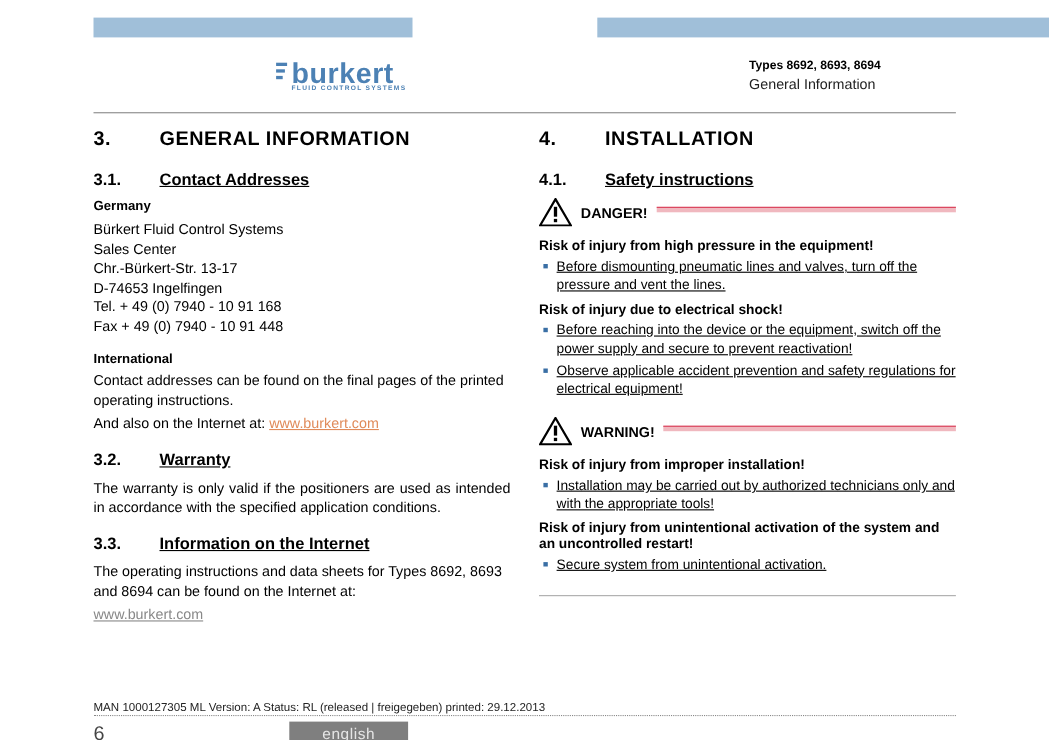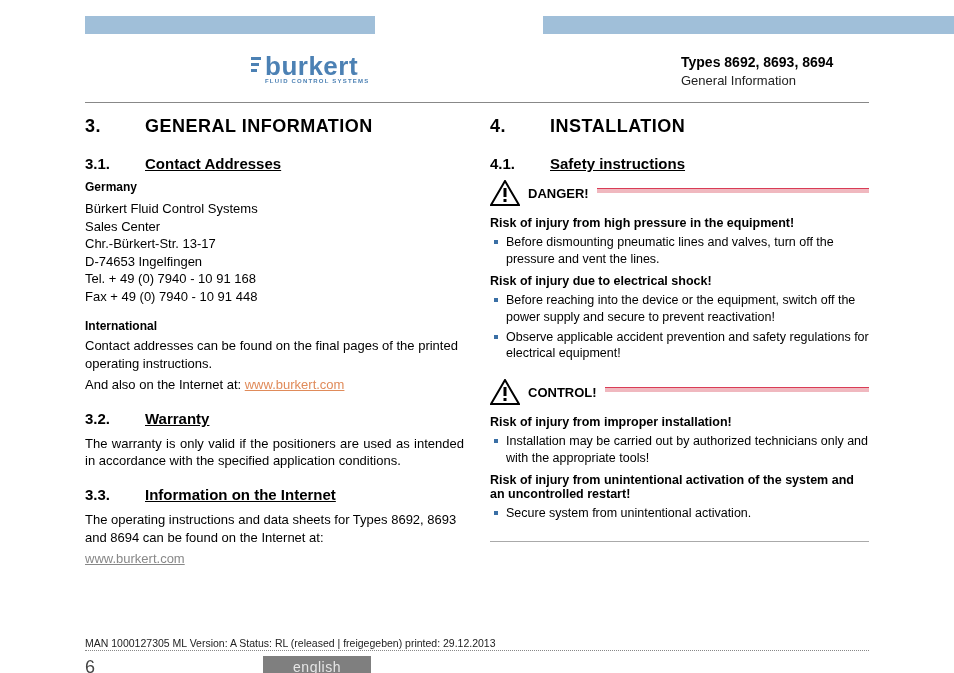--- a/index.html
+++ b/index.html
@@ -9,42 +9,42 @@
   .header .bar-left, .header .bar-right { position: absolute; top: 0; height: 18px; background: #A0BFD9; }
   .header .bar-left { left: 36px; width: 290px; }
   .header .bar-right { left: 494px; width: 428px; }
   .logo { position: absolute; left: 216px; top: 35px; }
   .logo .brand { font-weight: bold; font-size: 26px; letter-spacing: 0.5px; color: #4C81B4; font-family: Arial, sans-serif; position: relative; }
   .logo .tag { font-size: 6px; letter-spacing: 1.2px; color: #4C81B4; font-weight: bold; margin-top: -4px; }
   .logo .lines { position: absolute; left: -14px; top: 6px; }
   .logo .lines div { height: 3px; background: #4C81B4; margin-bottom: 3px; }
   .logo .l1 { width: 10px; } .logo .l2 { width: 8px; } .logo .l3 { width: 6px; }
   .header .docinfo { position: absolute; left: 632px; top: 38px; }
-  .header .docinfo .types { font-weight: bold; font-size: 14px; }
+  .header .docinfo .types { font-weight: bold; font-size: 11px; }
   .header .docinfo .sub { font-size: 13px; margin-top: 3px; color: #222; }
   .rule { position: absolute; left: 36px; right: 36px; top: 86px; height: 1px; background: #888; }
   .cols { position: absolute; left: 36px; right: 36px; top: 100px; bottom: 52px; display: flex; gap: 26px; }
   .col { flex: 1; }
   .h1 { font-size: 18px; font-weight: bold; letter-spacing: 0.5px; margin-bottom: 18px; }
   .h1 .num { display: inline-block; width: 60px; }
   .h2 { font-size: 15px; font-weight: bold; margin: 16px 0 8px; text-decoration: underline; }
   .h2 .num { display: inline-block; width: 60px; }
   .b { font-weight: bold; font-size: 12px; }
   .para { font-size: 13px; line-height: 1.35; margin: 4px 0; }
   .addr p { font-size: 13px; line-height: 1.35; }
   a.link { color: #E08B5A; text-decoration: underline; }
   a.gray { color: #888; text-decoration: underline; }
   .note-box { margin-top: 2px; }
   .note-head { display: flex; align-items: center; gap: 8px; }
   .warn-icon svg { display: block; }
   .note-label { font-weight: bold; font-size: 13px; }
   .pinkbar { height: 5px; background: #F0B8BF; flex: 1; position: relative; top: -3px; border-top: 1px solid #D93C56; }
   .note-body { border-left: 0; padding: 4px 0 6px 0; }
   .risk { font-weight: bold; font-size: 12.5px; margin: 6px 0 4px; }
-  ul.bul { list-style: none; padding-left: 0; }
+  ul.bul { list-style: none; padding-left: 0; text-decoration: underline; }
   ul.bul li { position: relative; padding-left: 16px; font-size: 12.5px; line-height: 1.35; margin: 3px 0; }
   ul.bul li::before { content: ""; position: absolute; left: 4px; top: 6px; width: 4px; height: 4px; background: #3A6FA5; }
   .divider { height: 1px; background: #aaa; margin-top: 10px; width: 100%; }
   .footer { position: absolute; left: 36px; right: 36px; bottom: 0; height: 52px; }
   .footline { font-size: 10.5px; color: #222; border-bottom: 1px dotted #888; padding-bottom: 1px; }
   .footbar { position: relative; margin-top: 2px; height: 28px; }
   .pagenum { position: absolute; left: 0; top: 4px; font-size: 18px; color: #444; }
   .langbox { position: absolute; left: 178px; top: 3px; width: 108px; height: 22px; background: #7F7F7F; color: #E6E6E6; text-align: center; font-size: 14px; line-height: 22px; letter-spacing: 0.5px; }
   .first-h2 { margin-top: 0; }
 </style>
@@ -145,21 +145,21 @@
 
       <div class="note-box" style="margin-top:8px">
         <div class="note-head">
           <span class="warn-icon">
             <svg width="30" height="26">
                 <polygon points="15,1 29,25 1,25" fill="none" stroke="#000" stroke-width="2"></polygon>
                 <rect x="13.5" y="8" width="3" height="9" fill="#000"></rect>
                 <rect x="13.5" y="19" width="3" height="3" fill="#000"></rect>
               </svg>
           </span>
-          <span class="note-label">CONTROL!</span>
+          <span class="note-label">WARNING!</span>
           <span class="pinkbar"></span>
         </div>
         <div class="note-body">
           <p class="risk">Risk of injury from improper installation!</p>
           <ul class="bul">
               <li>Installation may be carried out by authorized technicians only and with the appropriate tools!</li>
             </ul>
           <p class="risk">Risk of injury from unintentional activation of the system and an uncontrolled restart!</p>
           <ul class="bul">
             <li>Secure system from unintentional activation.</li>

